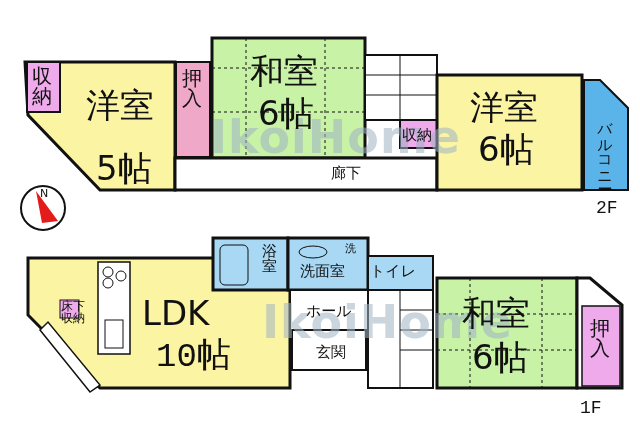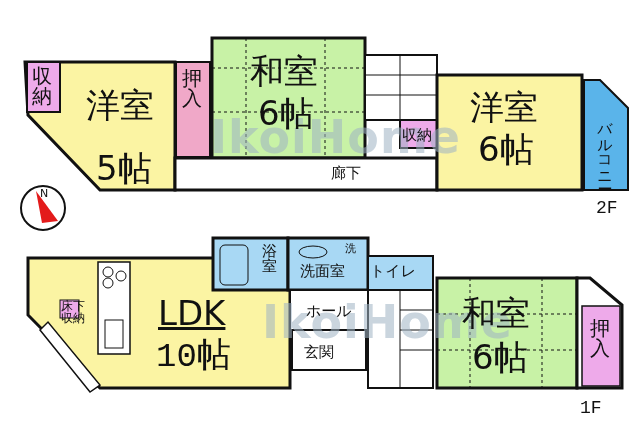--- a/index.html
+++ b/index.html
@@ -107,26 +107,26 @@
 <div style="position:absolute; left:18px; top:183px; width:50px; height:50px;">
   <svg width="50" height="50">
     <circle cx="25" cy="25" r="22" fill="#fff" stroke="#111" stroke-width="2"></circle>
     <polygon points="18,8 40,38 24,40" fill="#e31b1b"></polygon>
   </svg>
   <span class="lbl xs" style="left:22px; top:5px;">N</span>
 </div>
 
 <div class="lbl xs" style="left:61px; top:300px; font-size:12px;">床下
 収納</div>
-<div class="lbl big" style="left:158px; top:296px;text-decoration:underline;">LDK</div>
+<div class="lbl big" style="left:142px; top:296px;">LDK</div>
 <div class="lbl big" style="left:156px; top:340px;font-family:Liberation Mono, monospace;">10帖</div>
 <div class="lbl sm" style="left:262px; top:244px;">浴
 室</div>
 <div class="lbl xs" style="left:345px; top:243px;">洗</div>
 <div class="lbl sm" style="left:300px; top:264px;">洗面室</div>
 <div class="lbl sm" style="left:370px; top:264px;">トイレ</div>
 <div class="lbl sm" style="left:306px; top:304px;">ホール</div>
-<div class="lbl sm" style="left:304px; top:345px;">玄関</div>
+<div class="lbl sm" style="left:316px; top:345px;">玄関</div>
 <div class="lbl big" style="left:462px; top:296px;">和室</div>
 <div class="lbl big" style="left:472px; top:340px;">6帖</div>
 <div class="lbl mid" style="left:590px; top:318px;">押
 入</div>
 <div class="floor-tag" style="left:580px; top:398px;">1F</div>
 
 </body></html>

